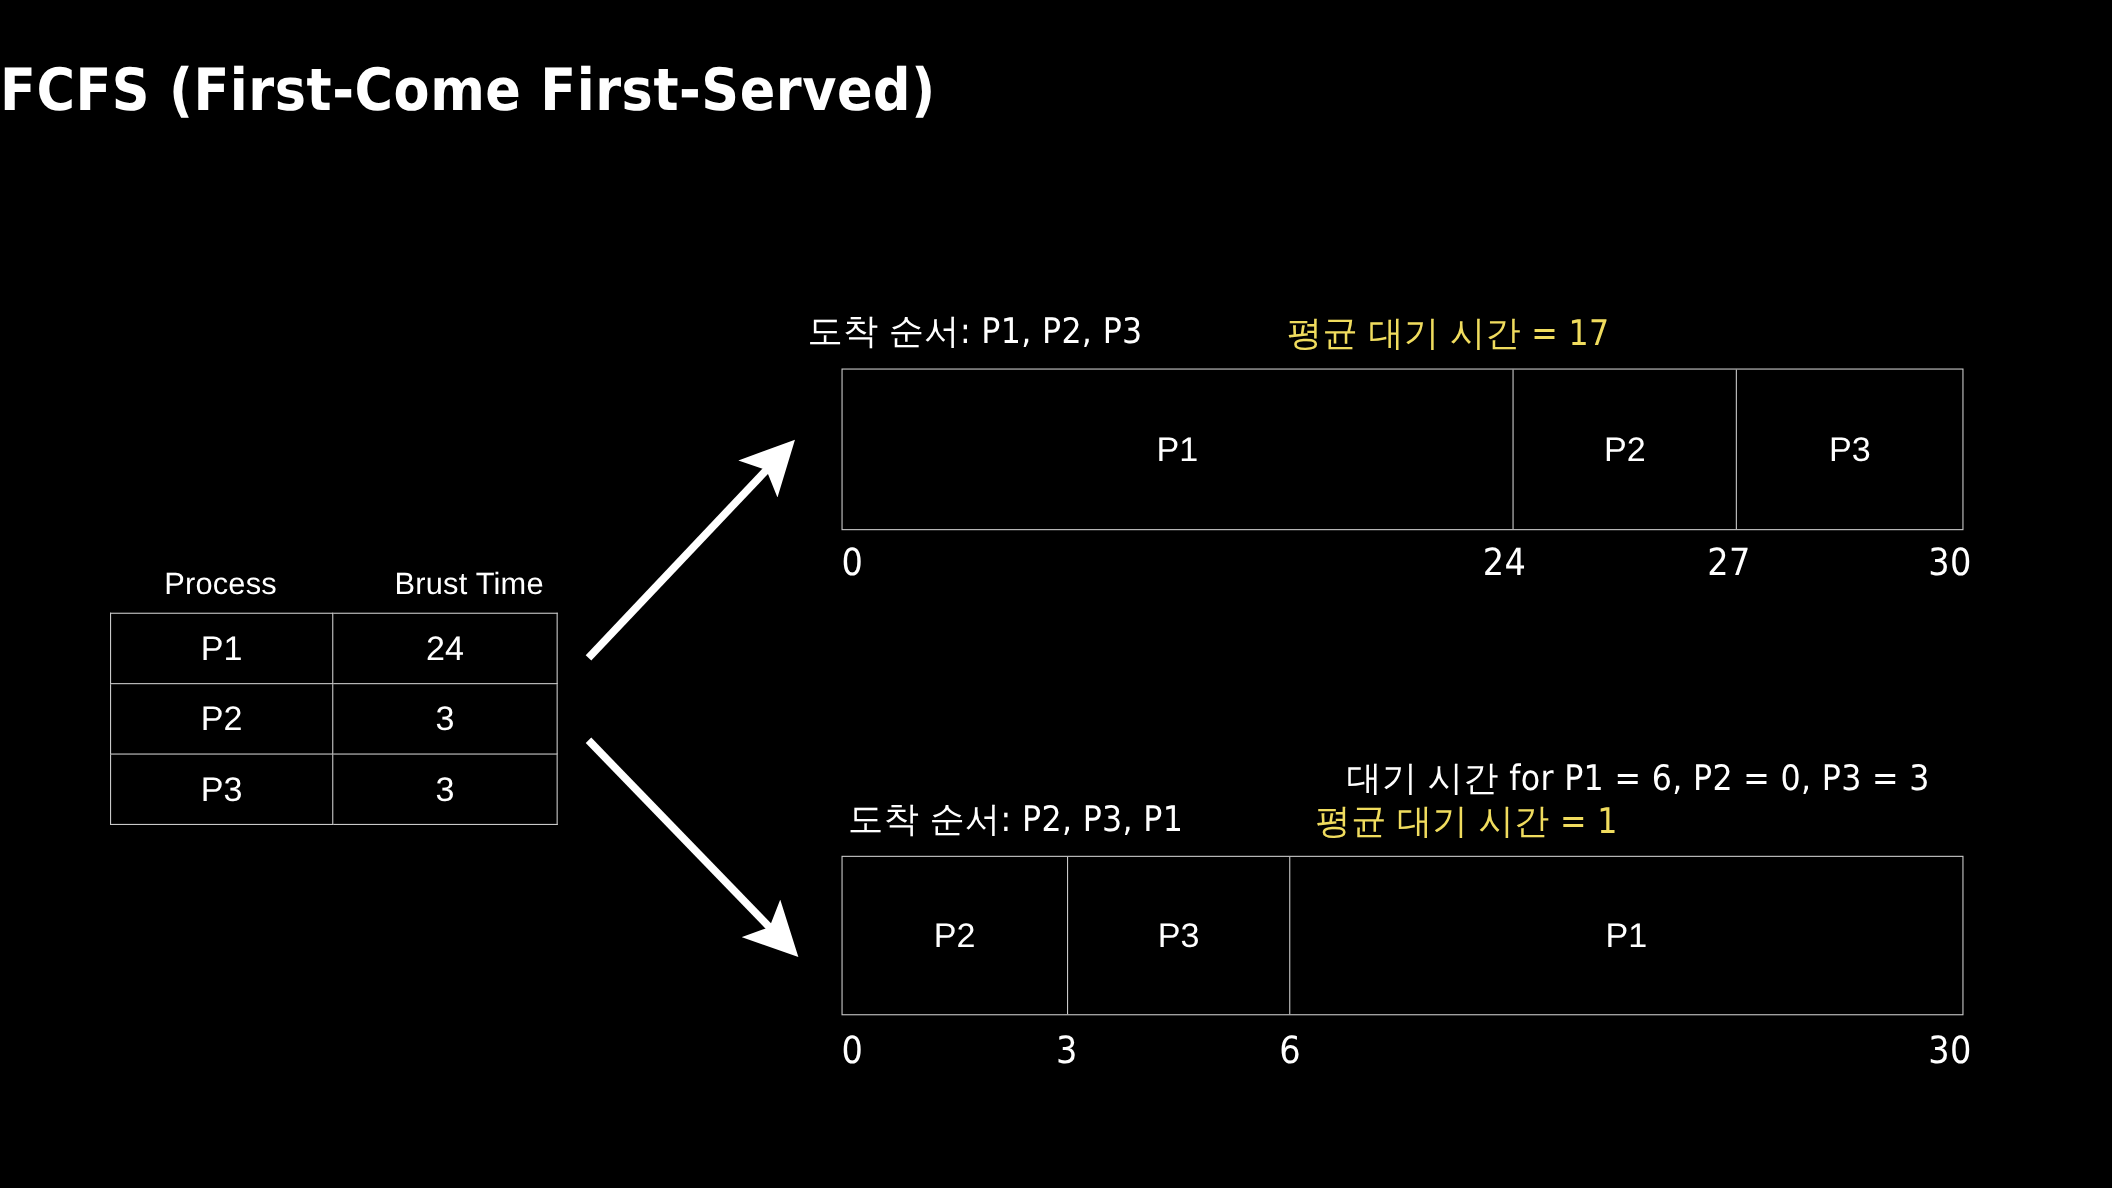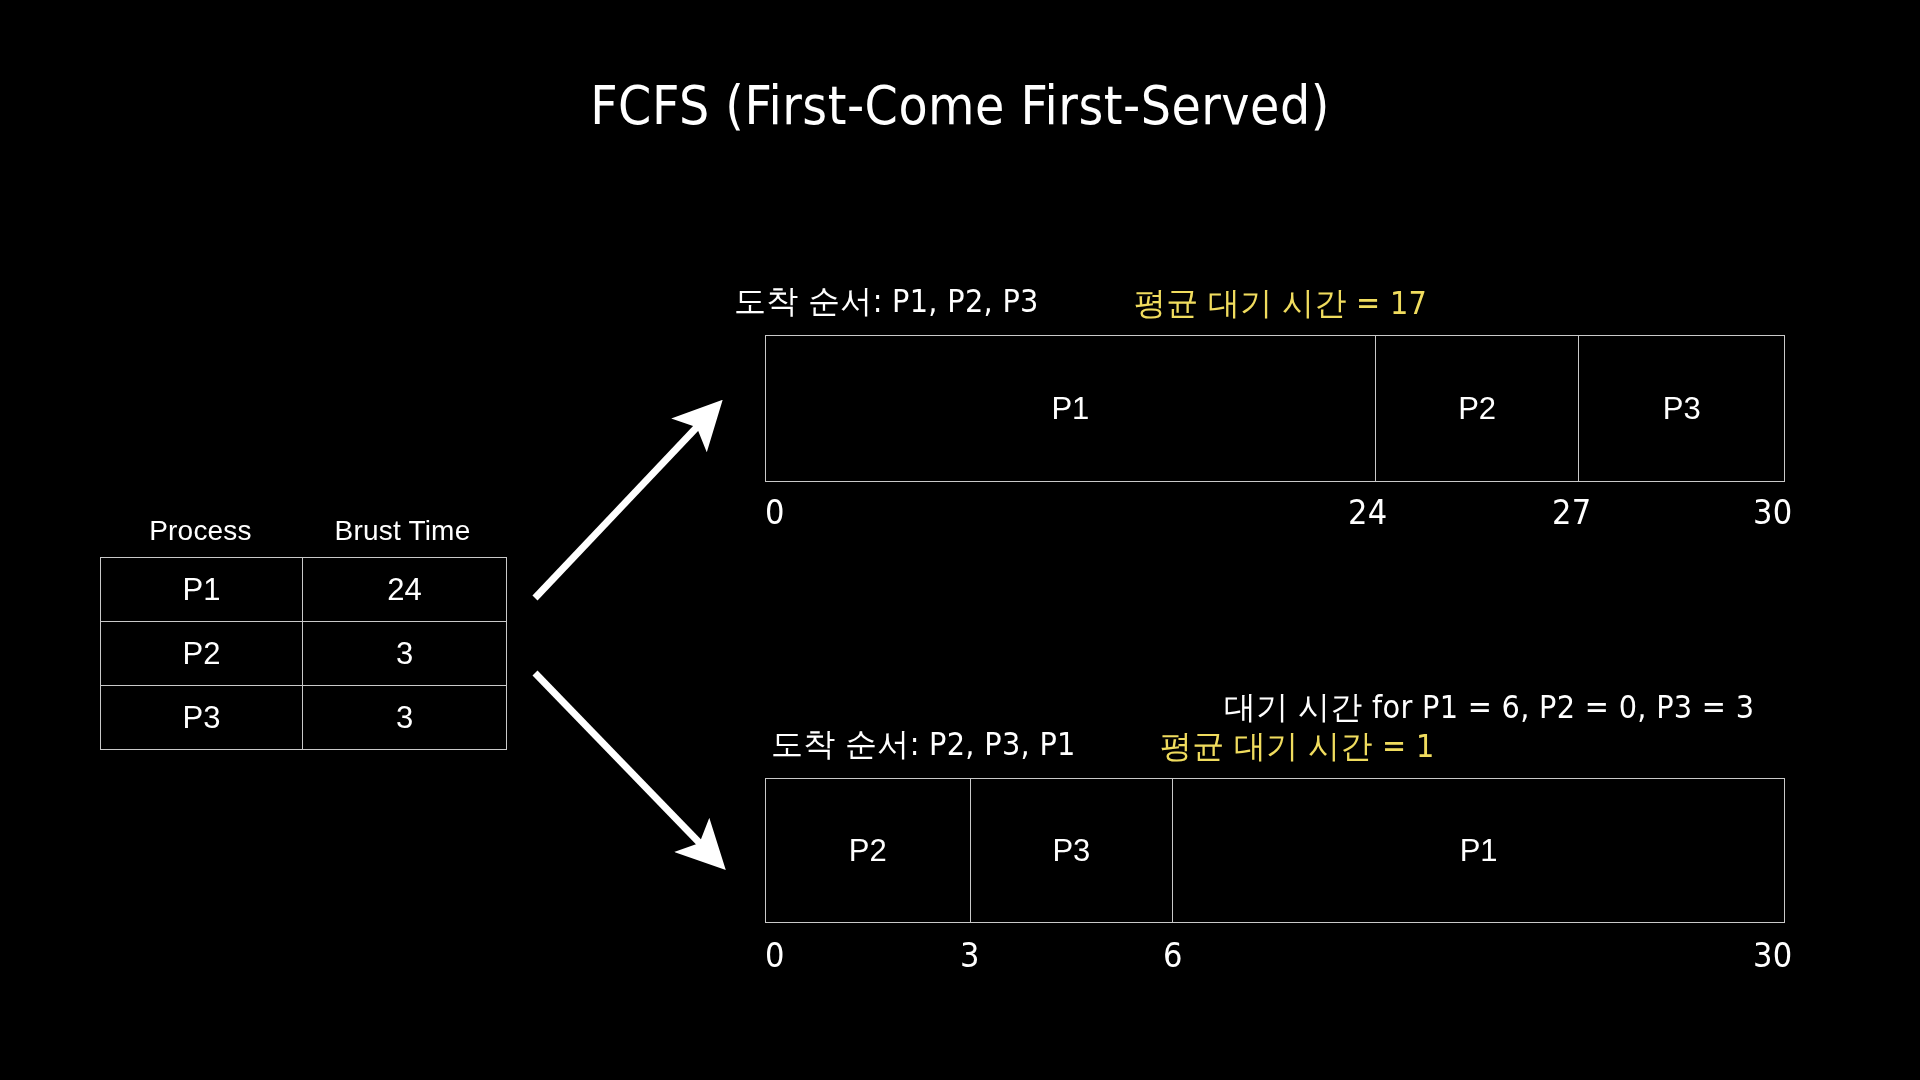--- a/index.html
+++ b/index.html
@@ -16,41 +16,41 @@
     color: #ffffff;
     -webkit-font-smoothing: antialiased;
   }
 
   
   #slide-title {
     position: absolute;
     left: 0;
     top: 52px;
     width: 1920px;
-    text-align: center;
+    text-align: left;
     font-size: 53px;
     line-height: 62px;
     letter-spacing: 0.5px;
-    font-weight: 400;
-    color: #ffffff;
-    font-family: "DejaVu Sans Condensed", "Liberation Sans Narrow", "Liberation Sans", sans-serif;
-    margin-top: 23px;
+    font-weight: 700;
+    color: #ffffff;
+    font-family: "DejaVu Sans Condensed", "Liberation Sans Narrow", "Liberation Sans", sans-serif;
   }
 
   
   #process-table-wrap {
     position: absolute;
     left: 100px;
     top: 505px;
     width: 404px;
   }
   .table-head-row {
     display: flex;
     height: 52px;
     align-items: center;
+    gap: 24px;
   }
   .table-head-cell {
     flex: 0 0 auto;
     text-align: center;
     font-size: 28px;
     font-family: "Liberation Sans", sans-serif;
     color: #ffffff;
     letter-spacing: 0.2px;
   }
   .th-process { width: 201px; }
@@ -101,20 +101,21 @@
     letter-spacing: 0.3px;
     white-space: nowrap;
     font-family: "DejaVu Sans Condensed", "Liberation Sans Narrow", "Liberation Sans", sans-serif;
   }
   .avg-line {
     font-size: 32px;
     color: #f0dc5e;
     letter-spacing: 0.3px;
     white-space: nowrap;
     font-family: "DejaVu Sans Condensed", "Liberation Sans Narrow", "Liberation Sans", sans-serif;
+    margin-left: 36px;
   }
 
   .gantt-bar {
     position: absolute;
     display: flex;
     border: 1.6px solid #c9c9c9;
     box-sizing: border-box;
     background: #000000;
   }
   .gantt-seg {

